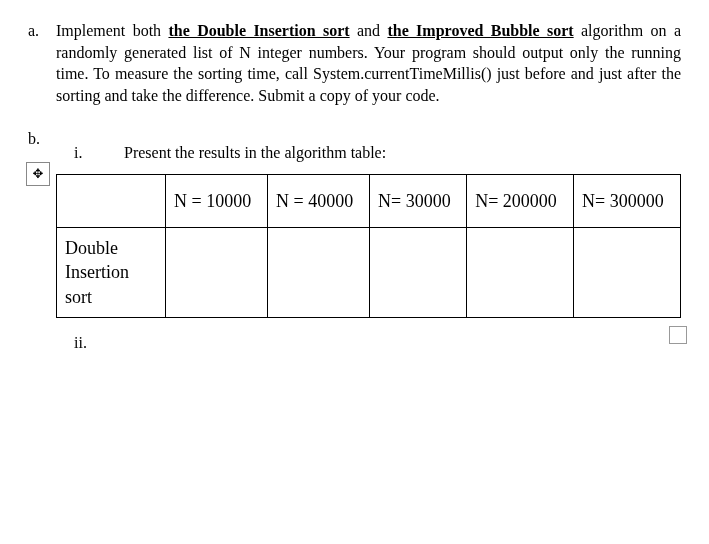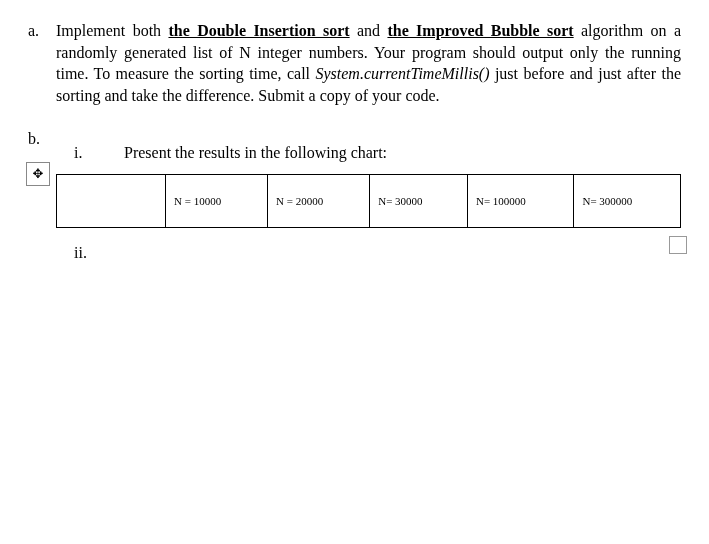--- a/index.html
+++ b/index.html
@@ -19,21 +19,21 @@
   }
   .item-label {
     width: 28px;
     flex-shrink: 0;
   }
   .item-body {
     flex: 1;
     text-align: justify;
   }
   .bold { font-weight: bold; text-decoration: underline; }
-  .italic { font-style: italic; font-family: "Times New Roman", Times, serif; }
+  .italic { font-family: "Times New Roman", Times, serif; }
   .subitem {
     display: flex;
     margin-top: 14px;
     margin-bottom: 10px;
   }
   .subitem-label {
     width: 50px;
     flex-shrink: 0;
     padding-left: 18px;
   }
@@ -58,21 +58,21 @@
     line-height: 1;
   }
   table {
     border-collapse: collapse;
     width: 100%;
   }
   td {
     border: 1px solid #000;
     padding: 8px 8px;
     vertical-align: middle;
-    font-size: 11px;
+    font-size: 18px;
     height: 44px;
   }
   thead td { height: 36px; }
   .row-label { width: 92px; }
   .checkbox-placeholder {
     display: inline-block;
     width: 16px;
     height: 16px;
     border: 1px solid #999;
     position: absolute;
@@ -90,37 +90,45 @@
     <span>Implement both </span><span class="bold">the Double Insertion sort</span><span> and </span><span class="bold">the Improved Bubble sort</span><span> algorithm on a randomly generated list of N integer numbers. Your program should output only the running time. To measure the sorting time, call </span><span class="italic">System.currentTimeMillis()</span><span> just before and just after the sorting and take the difference. Submit a copy of your code.</span>
   </div>
 </div>
 
 <div class="item">
   <div class="item-label">b.</div>
   <div class="item-body">
 
     <div class="subitem">
       <div class="subitem-label">i.</div>
-      <div class="subitem-body">Present the results in the following chart:</div>
+      <div class="subitem-body">Present the results in the algorithm table:</div>
     </div>
 
     <div class="table-wrap">
       <div class="move-icon">✥</div>
       <table>
         <thead>
           <tr>
             <td class="row-label"></td>
             <td>N = 10000</td>
-            <td>N = 20000</td>
+            <td>N = 40000</td>
             <td>N= 30000</td>
-            <td>N= 100000</td>
+            <td>N= 200000</td>
             <td>N= 300000</td>
           </tr>
         </thead>
         <tbody>
+          <tr>
+            <td class="row-label">Double Insertion sort</td>
+            <td></td>
+            <td></td>
+            <td></td>
+            <td></td>
+            <td></td>
+          </tr>
         </tbody>
       </table>
     </div>
 
     <div class="ii-wrap">
       <span class="checkbox-placeholder"></span>
       <div class="subitem">
         <div class="subitem-label">ii.</div>
       </div>
     </div>

